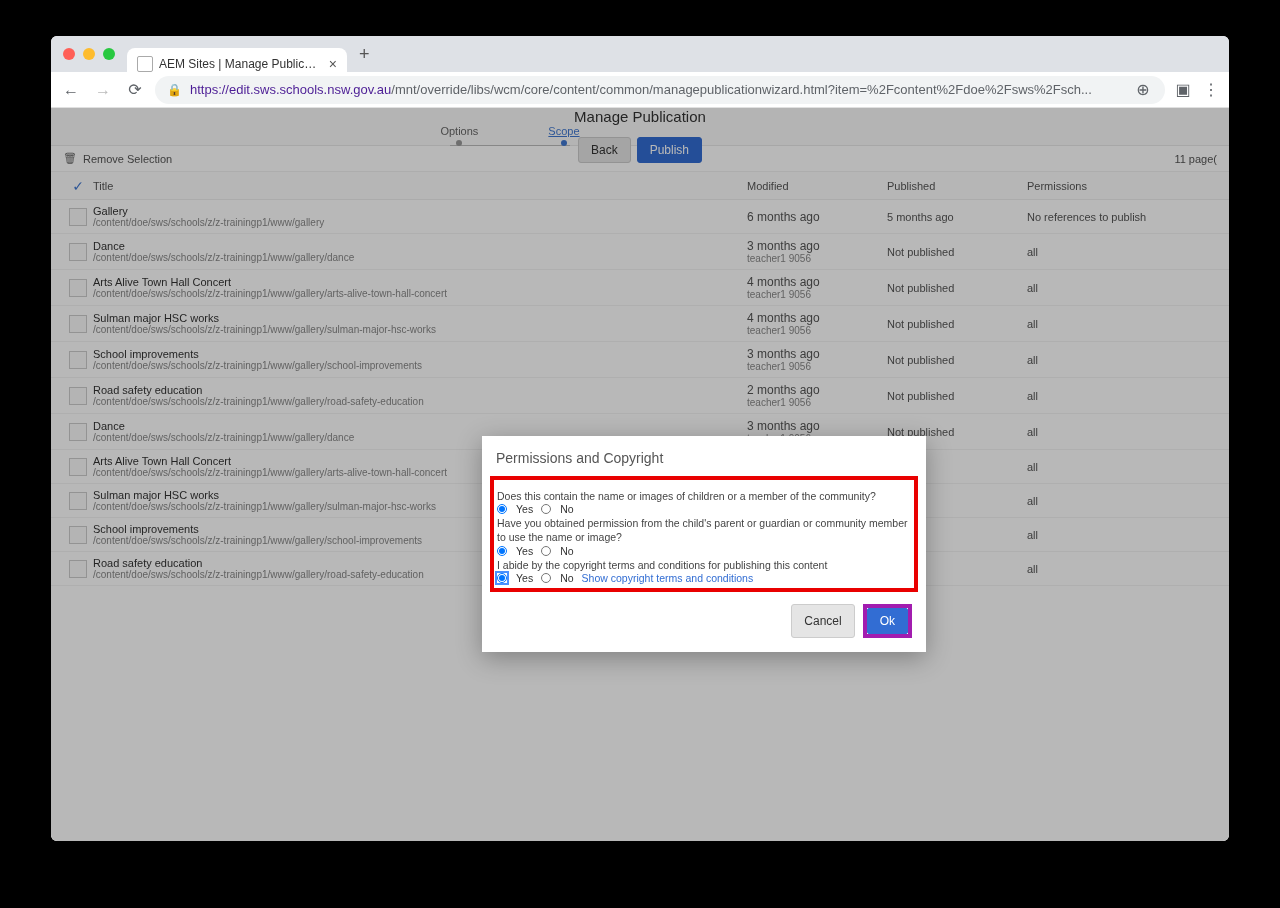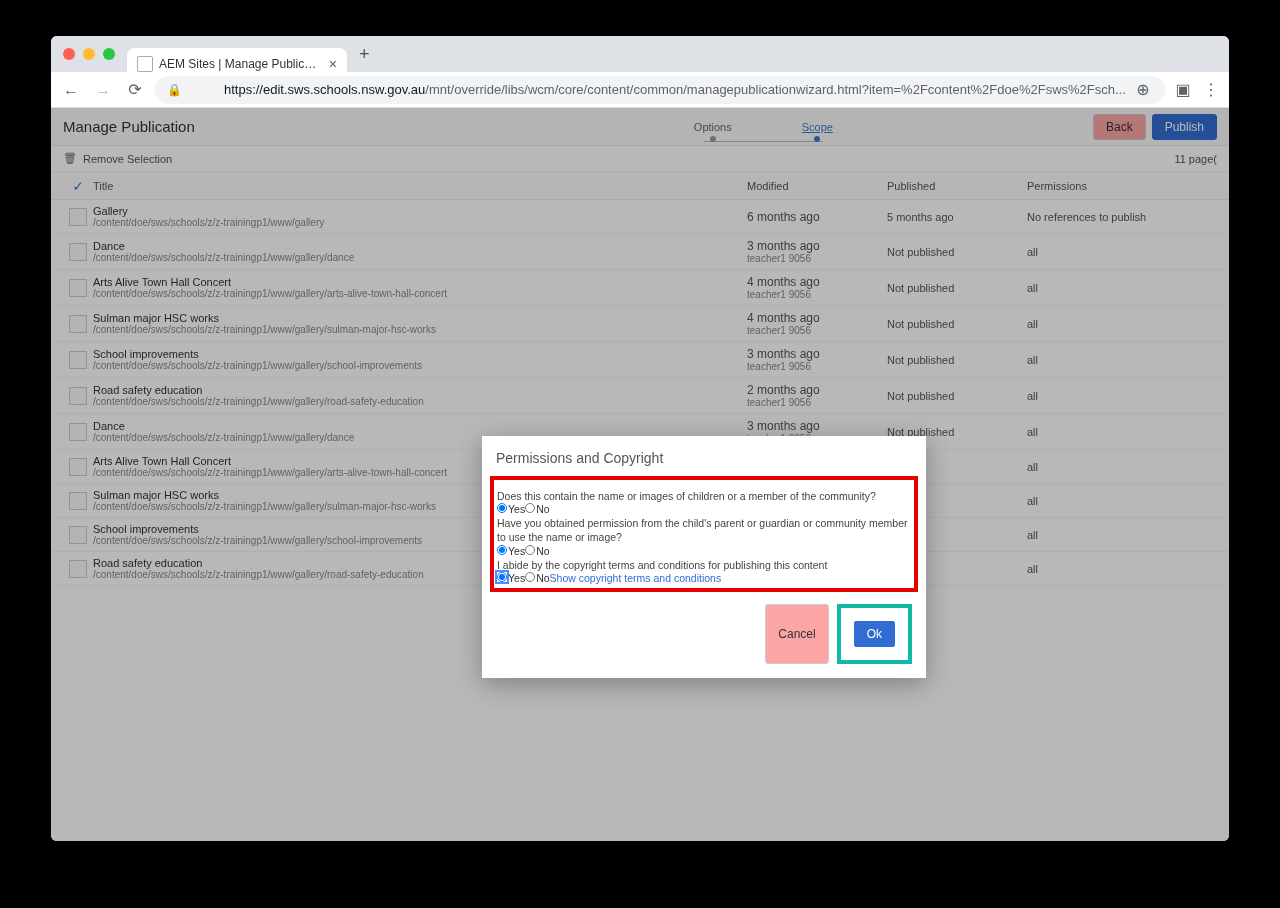--- a/index.html
+++ b/index.html
@@ -15,36 +15,36 @@
 .tab-icon { width: 16px; height: 16px; margin-right: 6px; border: 1px solid #aaa; border-radius: 2px; }
 .tab-title { white-space: nowrap; overflow: hidden; text-overflow: ellipsis; flex: 1; }
 .tab-close { font-size: 14px; color: #555; margin-left: 6px; }
 .newtab { font-size: 18px; color: #555; padding: 0 12px; }
 .toolbar { height: 36px; background: #fff; border-bottom: 1px solid #e0e0e0; display: flex; align-items: center; padding: 0 8px; gap: 8px; }
 .navbtn { width: 24px; height: 24px; display:flex; align-items:center; justify-content:center; font-size: 16px; color: #5f6368; }
 .navbtn.disabled { color: #bbb; }
 .addrbar { flex: 1; height: 28px; background: #f1f3f4; border-radius: 14px; display: flex; align-items: center; padding: 0 12px; font-size: 13px; color: #202124; overflow: hidden; }
 .lock { font-size: 12px; color: #5f6368; margin-right: 8px; }
 .addrbar .url { white-space: nowrap; overflow: hidden; text-overflow: ellipsis; flex: 1; }
-.addrbar .host { color: #0f172a; margin-left: 34px; }
+.addrbar .host { color: #4c1d95; }
 .addrbar .path { color: #5f6368; }
 .toolicon { width: 20px; height: 20px; display:flex; align-items:center; justify-content:center; color: #5f6368; font-size: 16px; }
 .content { position: relative; height: calc(100% - 72px); background: #fff; }
 .scrim { position: absolute; inset: 0; background: rgba(0,0,0,0.28); }
 .app { position: absolute; inset: 0; }
-.pageheader { height: 38px; display: flex; align-items: center; padding: 0 12px; border-bottom: 1px solid #e8e8e8; background:#fafafa; }
+.pageheader { height: 38px; display: flex; align-items: center; padding: 0 12px; border-bottom: 1px solid #e8e8e8; background:#fafafa;flex-direction:column; }
 .pageheader .title { font-size: 15px; color: #333; flex: 1; }
 .stepper { display:flex; align-items:center; gap: 70px; font-size: 11px; color: #666; position:relative; }
 .stepper .active { color: #4178d0; text-decoration: underline; }
 .stepline { position:absolute; top: 20px; left: 10px; right: 10px; height:1px; background:#bbb; }
 .step { position: relative; }
 .stepdot { position:absolute; top: 15px; left: 50%; transform: translateX(-50%); width:6px; height:6px; border-radius:50%; background:#999; }
 .stepdot.active { background:#4178d0; }
 .hdrbtns { display:flex; gap:6px; }
-.btn { border:1px solid #ccc; background:#fca5a5; border-radius:3px; padding: 5px 12px; font-size:12px; color:#333; }
+.btn { border:1px solid #ccc; background:#e5e5e5; border-radius:3px; padding: 5px 12px; font-size:12px; color:#333; }
 .btn.primary { background:#326dd3; border-color:#326dd3; color:#fff; }
 .subbar { height: 26px; display:flex; align-items:center; padding: 0 12px; font-size:11px; color:#555; border-bottom:1px solid #f0f0f0; }
 .subbar .trash { margin-right: 6px; color:#666; }
 .subbar .spacer { flex:1; }
 .tablehead { display:flex; align-items:center; height: 28px; padding: 0 12px; font-size:11px; color:#555; border-bottom:1px solid #eee; background:#fdfdfd; }
 .col-check { width: 30px; display:flex; align-items:center; justify-content:center; }
 .col-title { flex: 1; }
 .col-mod { width: 140px; }
 .col-pub { width: 140px; }
 .col-ref { width: 190px; }
@@ -55,26 +55,26 @@
 .row .rmod { font-size:12px; color:#555; }
 .row .ruser { font-size:10px; color:#888; }
 .checkmark { color:#4178d0; font-size:14px; }
 .row .col-check .page-icon { margin:0; }
 
 
 .dialog { position:absolute; left: 431px; top: 328px; width: 444px; background:#fff; border-radius:0; box-shadow: 0 6px 24px rgba(0,0,0,0.3); padding: 14px 0 14px 0; }
 .dlgtitle { font-size: 14px; color:#555; padding: 0 14px 10px 14px; }
 .redbox { border: 4px solid #e90000; margin: 0 8px; padding: 9px 3px 3px 3px; }
 .qtext { font-size: 10.5px; color:#444; line-height: 1.35; }
-.radiorow { font-size: 10.5px; color:#333; display:flex; gap:0; margin-bottom: 1px; }
+.radiorow { font-size: 10.5px; color:#333; display:flex; align-items:center; gap:8px; margin-bottom: 1px; }
 .radiorow input[type=radio] { width: 10px; height:10px; margin: 0 1px 0 0; }
 .bluelink { color: #326dd3; }
 .focusring { outline: 2px solid #4a90ff; outline-offset: 0; }
 .dlgbtns { display:flex; justify-content:flex-end; gap:8px; padding: 12px 14px 0 14px; }
-.okwrap { border: 4px solid #14b8a6; padding: 13px; display:inline-block; }
+.okwrap { border: 4px solid #a21caf; padding: 0; display:inline-block; }
 </style>
 </head>
 <body>
 
 <div class="window">
   <div class="tabbar">
     <div class="traffic">
       <span class="tl-close"></span>
       <span class="tl-min"></span>
       <span class="tl-max"></span>

